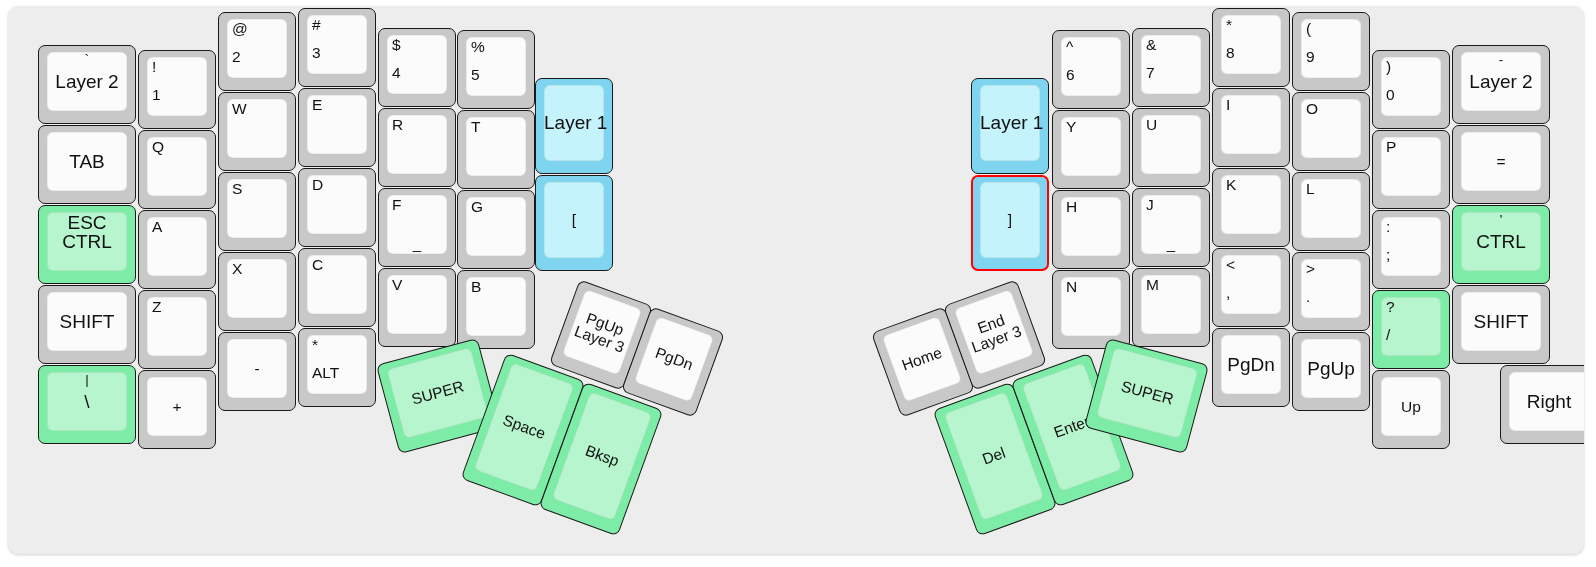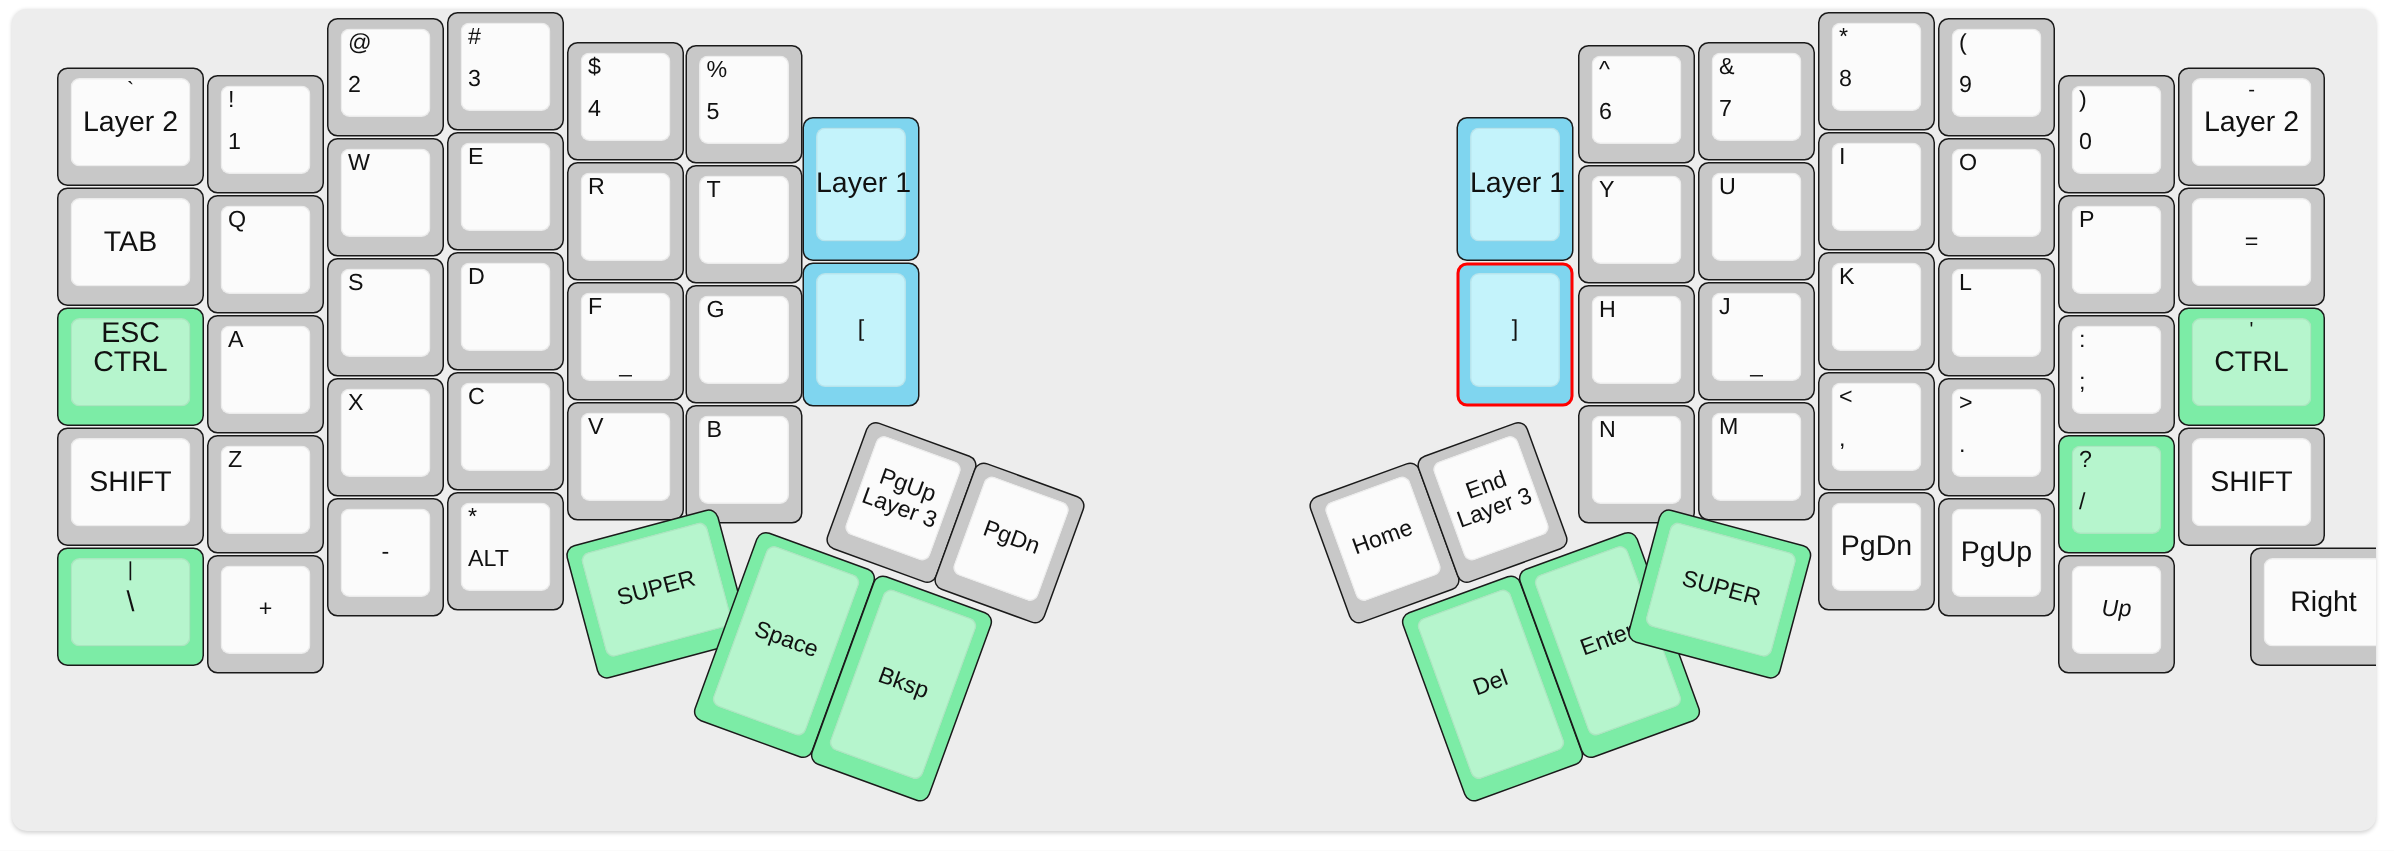--- a/index.html
+++ b/index.html
@@ -472,21 +472,21 @@
         </div>
       </div>
       <div class="key green" style="left: 1364px; top: 284px; width: 78px; height: 79px;">
         <div class="body"></div>
         <div class="top"></div>
         <div class="legends">
           <span class="lg tl sz15">?</span>
           <span class="lg bl sz15">/</span>
         </div>
       </div>
-      <div class="key" style="left: 1364px; top: 364px; width: 78px; height: 79px; font-style: italic;">
+      <div class="key" style="left: 1364px; top: 364px; width: 78px; height: 79px;">
         <div class="body"></div>
         <div class="top"></div>
         <div class="legends">
           <span class="lg c sz15">Up</span>
         </div>
       </div>
       <div class="key" style="left: 1444px; top: 39px; width: 98px; height: 79px;">
         <div class="body"></div>
         <div class="top"></div>
         <div class="legends">

